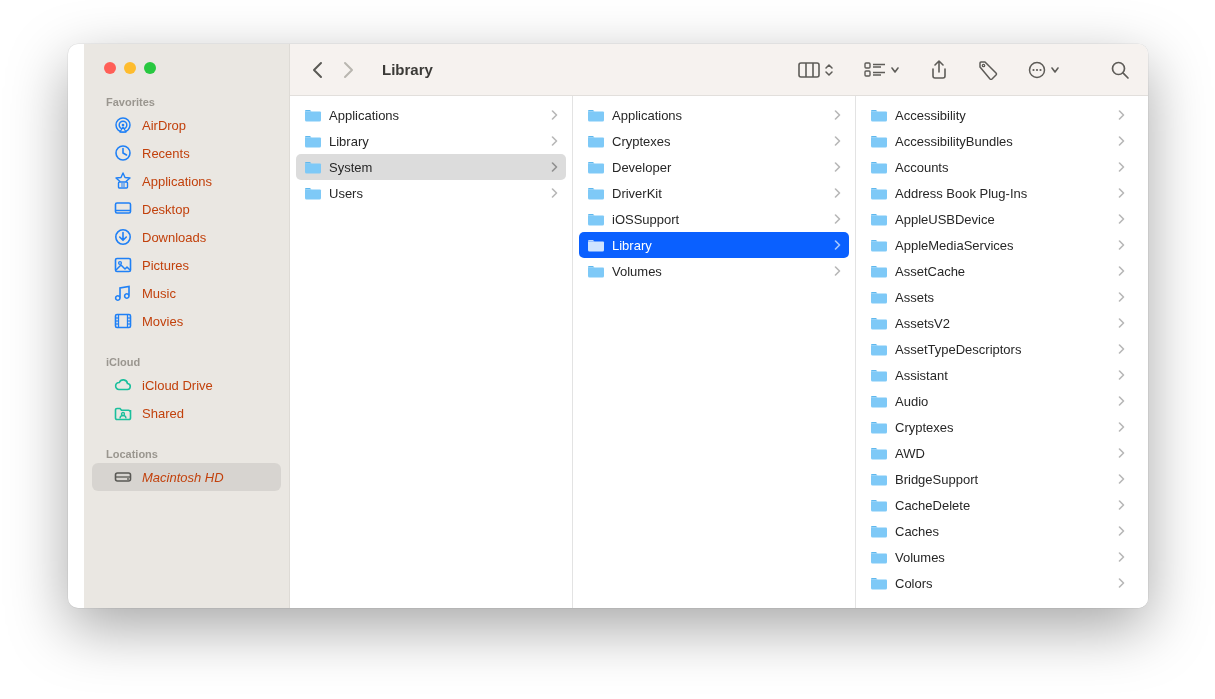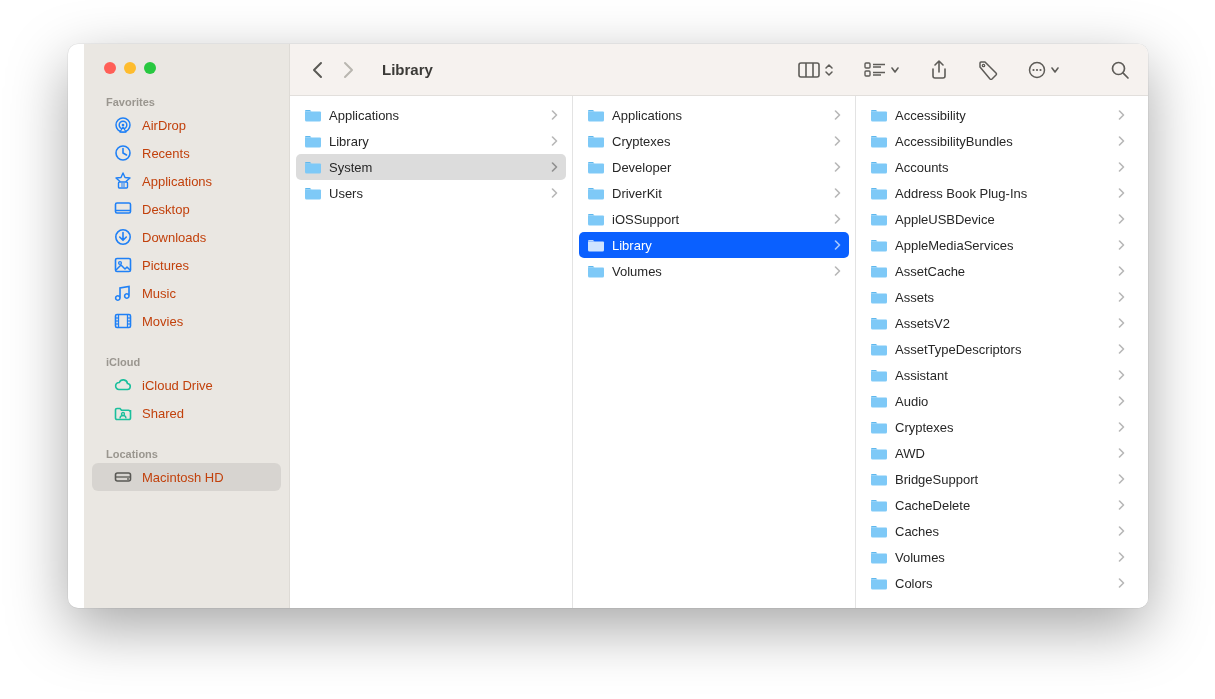--- a/index.html
+++ b/index.html
@@ -63,20 +63,21 @@
       gap: 10px;
       cursor: default;
     }
     .side-item .side-icon {
       width: 18px; height: 18px;
       color: #1f80f6;
       display: inline-flex; align-items: center; justify-content: center;
     }
     .side-item.selected {
       background: rgba(0,0,0,0.08);
+      font-style: italic;
     }
     .side-item.selected .side-icon { color: #595854; }
 
     
     .main {
       flex: 1 1 auto;
       display: flex;
       flex-direction: column;
       overflow: hidden;
     }

